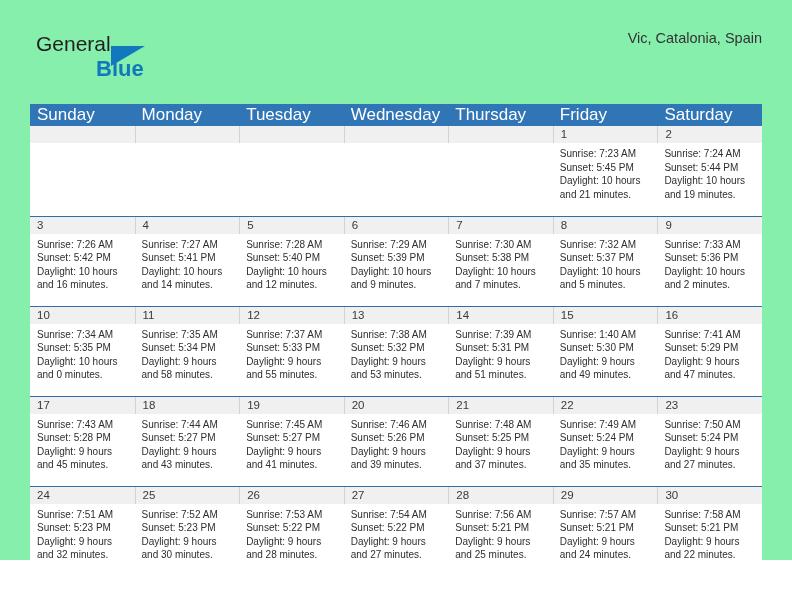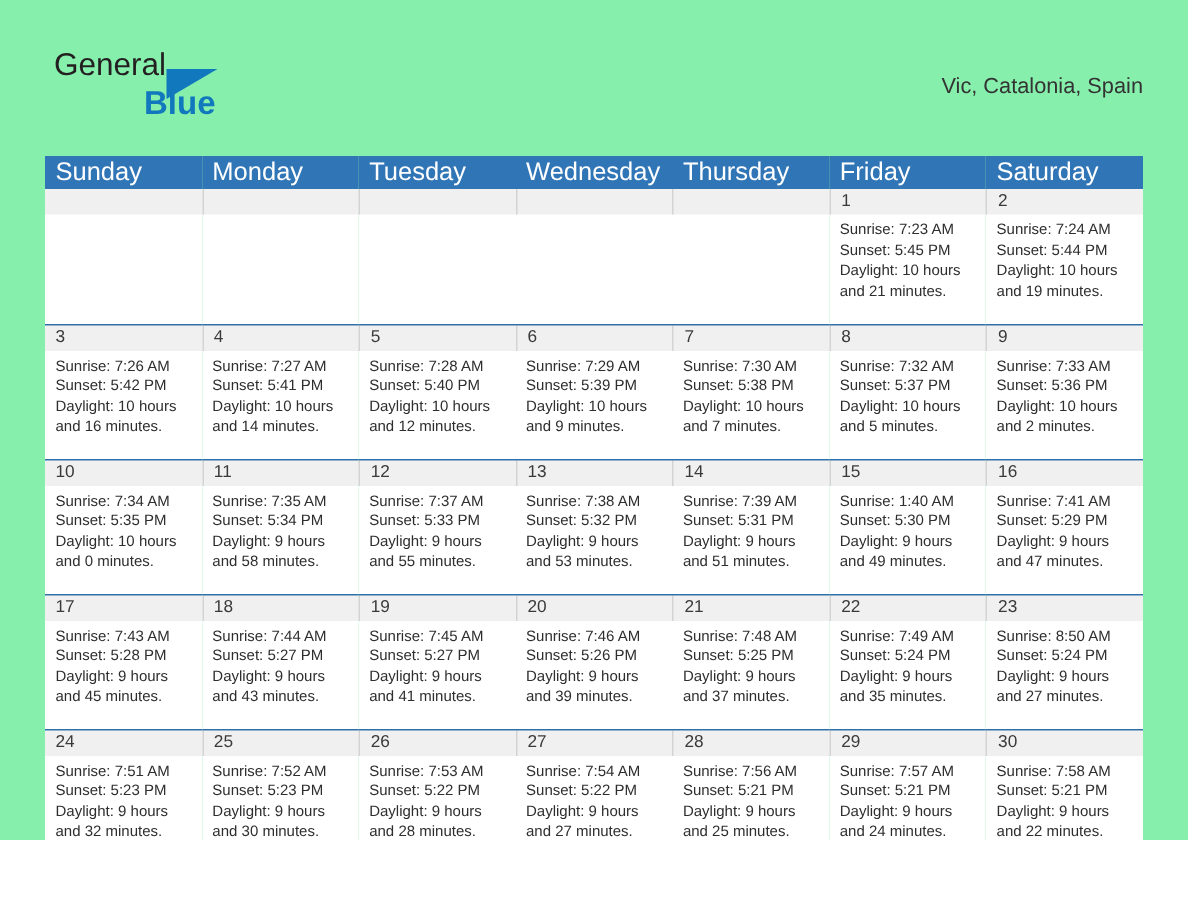--- a/index.html
+++ b/index.html
@@ -76,21 +76,21 @@
     color: #222222;
     line-height: 32px;
     white-space: nowrap;
     font-weight: normal;
     margin: 0;
   }
   .cal-subtitle {
     font-size: 14.5px;
     color: #333333;
     line-height: 22px;
-    margin-top: 21px;
+    margin-top: 1px;
     white-space: nowrap;
   }
 
   
   .calendar {
     position: absolute;
     left: 30px;
     top: 104px;
     width: 732px;
   }
@@ -387,21 +387,21 @@
               <div class="info">
                 <div>Sunrise: 7:49 AM</div>
                 <div>Sunset: 5:24 PM</div>
                 <div>Daylight: 9 hours</div>
                 <div>and 35 minutes.</div>
               </div>
             </td>
             <td class="col6">
               <div class="daynum">23</div>
               <div class="info">
-                <div>Sunrise: 8:50 AM</div>
+                <div>Sunrise: 7:50 AM</div>
                 <div>Sunset: 5:24 PM</div>
                 <div>Daylight: 9 hours</div>
                 <div>and 27 minutes.</div>
               </div>
             </td>
           </tr>
           <tr class="week">
             <td class="col0">
               <div class="daynum">24</div>
               <div class="info">

